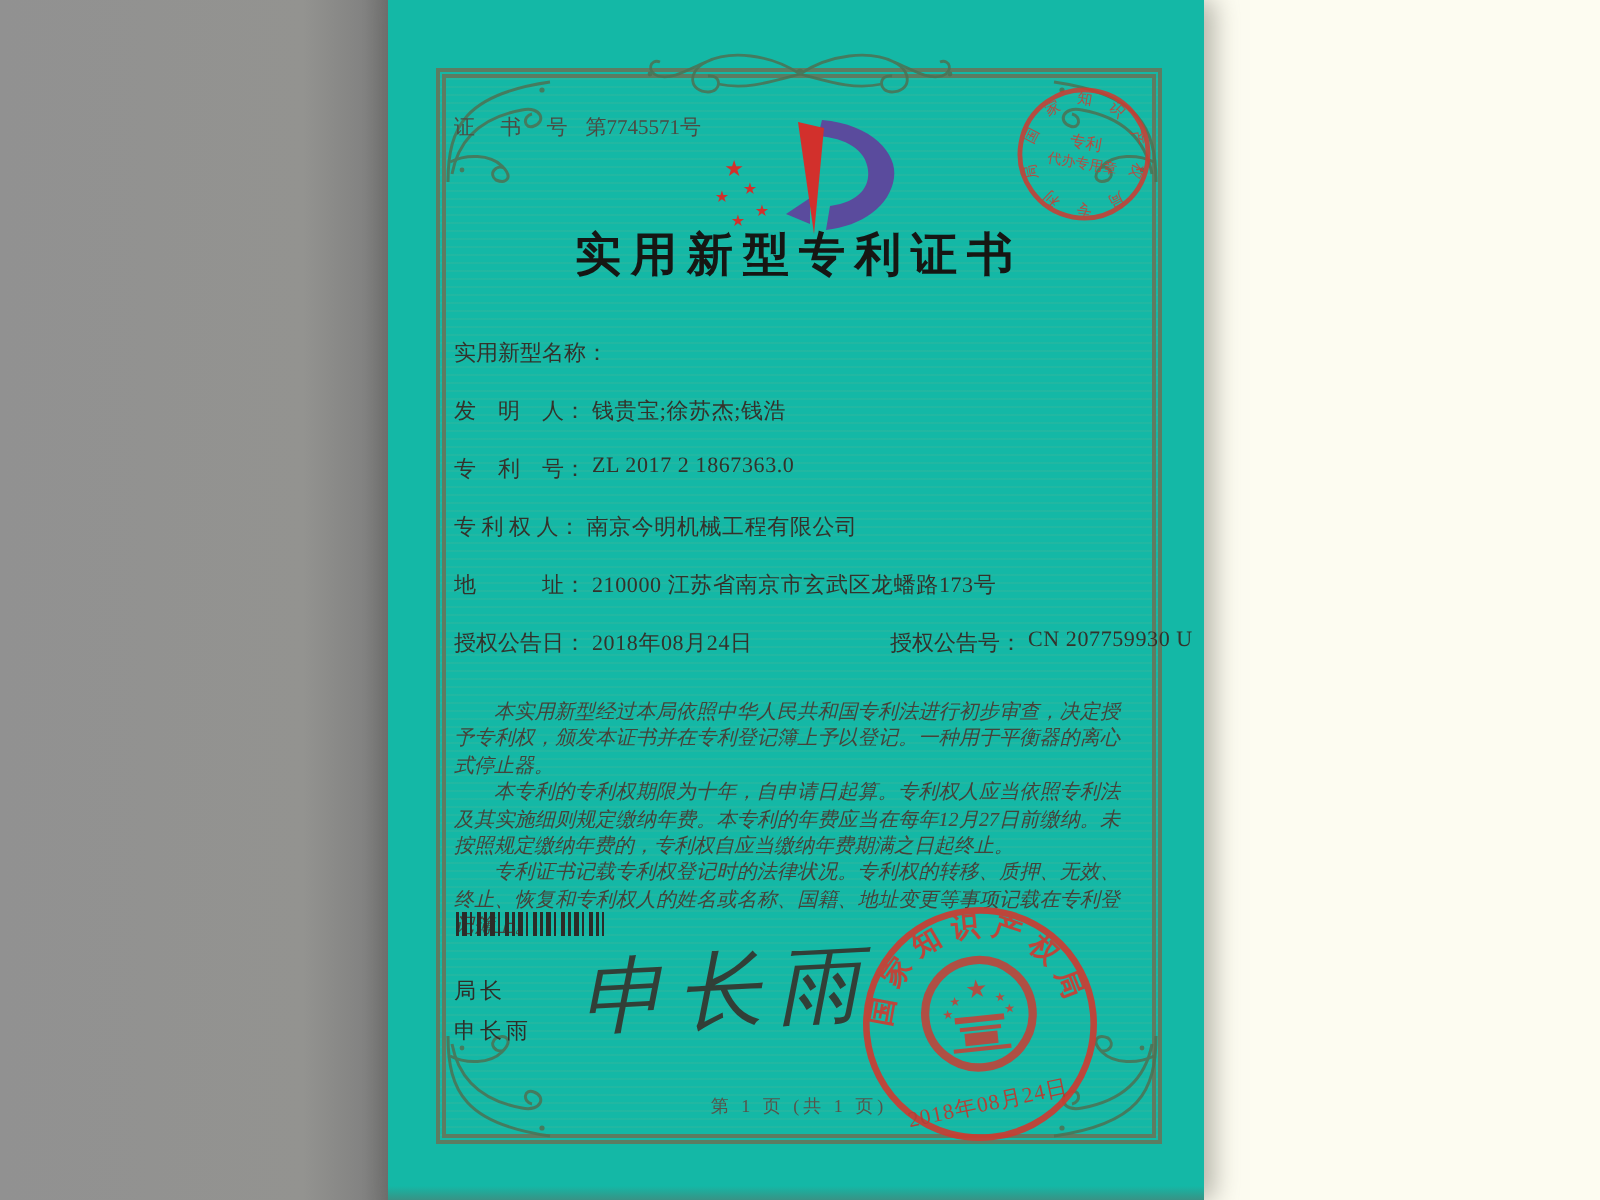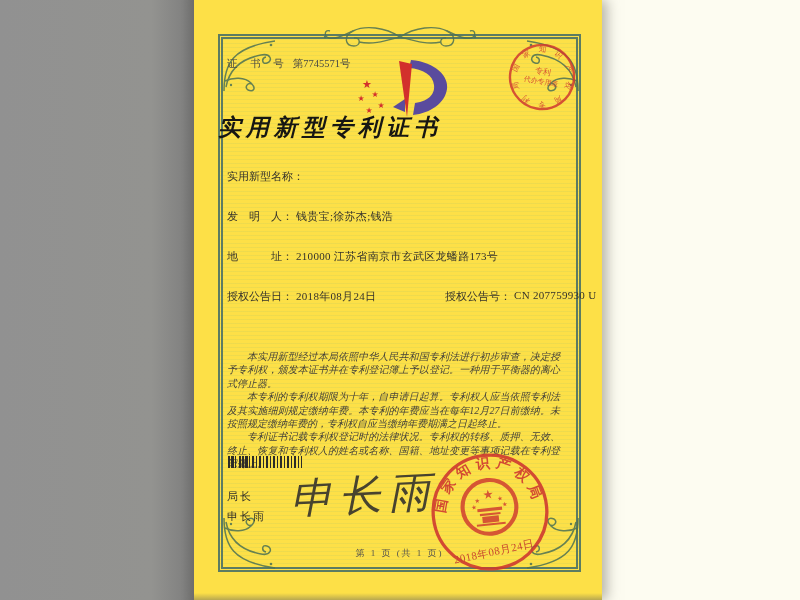--- a/index.html
+++ b/index.html
@@ -4,34 +4,34 @@
 <style>
   html,body{margin:0;padding:0;}
   .stage{
     position:relative;width:800px;height:600px;overflow:hidden;
     background:#fdfcf1;
     font-family:"Liberation Serif","DejaVu Serif",serif;
   }
   .bg-gray{position:absolute;left:0;top:0;width:194px;height:600px;
     background:linear-gradient(90deg,#919191 0,#939390 78%,#828281 94%,#6e6e6d 100%);}
   .paper{position:absolute;left:194px;top:0;width:408px;height:600px;
-    background:#fde047;box-shadow:5px 0 12px rgba(110,108,95,.5);}
+    background:#14b8a6;box-shadow:5px 0 12px rgba(110,108,95,.5);}
   .paper::after{content:"";position:absolute;left:0;bottom:0;width:100%;height:7px;
     background:linear-gradient(0deg,rgba(100,100,92,.45),rgba(100,100,92,0));}
   .frame{position:absolute;left:24px;top:34px;width:363px;height:538px;box-sizing:border-box;
     border:5px double #5d7c62;
     background:
       repeating-linear-gradient(180deg,rgba(130,175,130,.12) 0 1px,rgba(130,175,130,0) 1px 4px);}
   .cert-no{position:absolute;left:33px;top:57px;font-size:10.5px;color:#4b4b43;white-space:nowrap;}
   .cert-no .pfx{letter-spacing:5px;margin-right:4px;}
   .logo{position:absolute;left:141px;top:55px;width:130px;height:66px;}
-  .doc-title{position:absolute;left:24px;top:112px;width:363px;margin:0;text-align:left;
-    font-size:23px;font-weight:bold;letter-spacing:5px;color:#161613;font-style:italic;}
+  .doc-title{position:absolute;left:24px;top:112px;width:363px;margin:0;text-align:center;
+    font-size:23px;font-weight:bold;letter-spacing:5px;color:#161613;}
   .fields{position:absolute;left:33px;top:169px;width:334px;font-size:11px;color:#34322b;}
-  .fields .row{display:flex;margin-bottom:25px;white-space:nowrap;}
+  .fields .row{display:flex;margin-bottom:14px;white-space:nowrap;}
   .fields .lbl{flex:0 0 auto;margin-right:3px;}
   .fields .val{flex:1 1 auto;letter-spacing:.3px;}
   .grant{display:flex;}
   .grant .pair1{flex:0 0 218px;display:flex;}
   .grant .pair2{flex:1 1 auto;display:flex;}
   .paras{position:absolute;left:33px;top:350px;width:333px;font-size:10px;line-height:13.4px;
     color:#45433a;text-align:justify;font-style:italic;}
   .paras p{margin:0;text-indent:2em;}
   .barcode{position:absolute;left:34px;top:456px;width:74px;height:12px;
     background:repeating-linear-gradient(90deg,
@@ -137,20 +137,28 @@
 
     <div class="fields">
       <div class="row">
         <span class="lbl">实用新型名称：</span>
       </div>
       <div class="row">
         <span class="lbl">发　明　人：</span>
         <span class="val">钱贵宝;徐苏杰;钱浩</span>
       </div>
       <div class="row">
+        <span class="lbl">专　利　号：</span>
+        <span class="val">ZL 2017 2 1867363.0</span>
+      </div>
+      <div class="row">
+        <span class="lbl">专 利 权 人：</span>
+        <span class="val">南京今明机械工程有限公司</span>
+      </div>
+      <div class="row">
         <span class="lbl">地　　　址：</span>
         <span class="val">210000 江苏省南京市玄武区龙蟠路173号</span>
       </div>
       <div class="row grant">
         <span class="pair1">
           <span class="lbl">授权公告日：</span>
           <span class="val">2018年08月24日</span>
         </span>
         <span class="pair2">
           <span class="lbl">授权公告号：</span>

